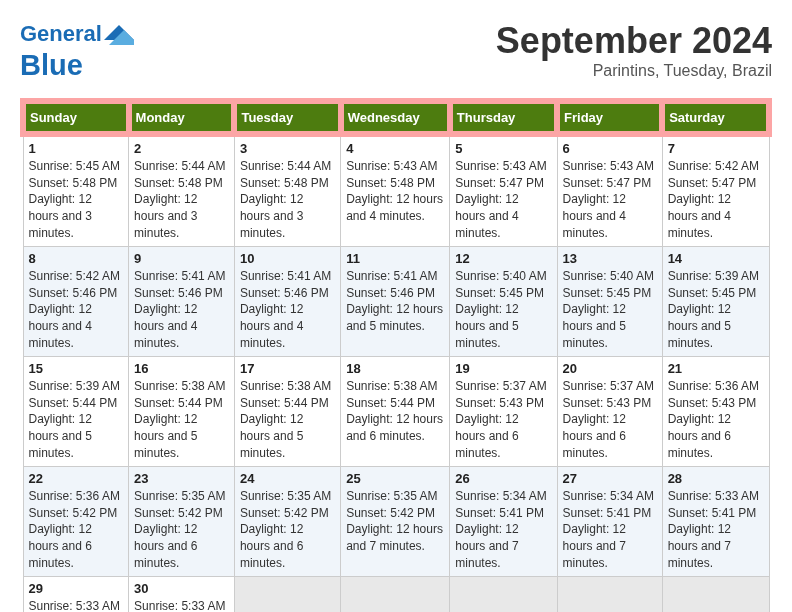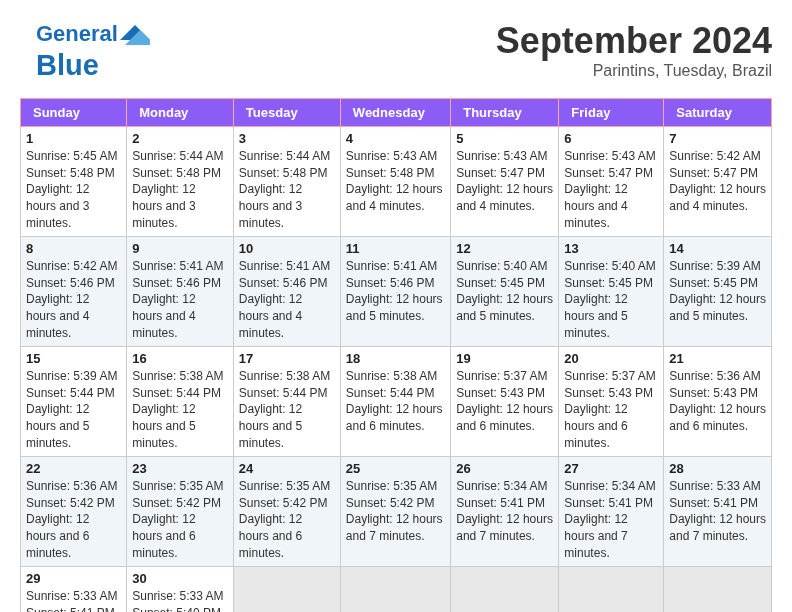--- a/index.html
+++ b/index.html
@@ -18,21 +18,20 @@
     }
     .logo {
       display: flex;
       align-items: center;
     }
     .logo-text {
       font-size: 22px;
       font-weight: bold;
       color: #333;
       line-height: 1.1;
-      margin-left: 16px;
     }
     .logo-text span {
       color: #1a6cb5;
     }
     .logo-icon {
       width: 30px;
       height: 30px;
       margin-left: 4px;
     }
     .title-section {
@@ -47,27 +46,27 @@
     .subtitle {
       font-size: 16px;
       color: #555;
     }
     table {
       width: 100%;
       border-collapse: collapse;
       font-size: 11px;
     }
     thead tr th {
-      background-color: #8b5cf6;
+      background-color: #4d7c0f;
       color: #fff;
-      padding: 6px 12px;
+      padding: 6px 4px;
       text-align: left;
       font-size: 13px;
       font-weight: bold;
-      border: 1px solid #fca5a5;
+      border: 6px solid #fca5a5;
     }
     tbody tr td {
       border: 1px solid #ccc;
       vertical-align: top;
       padding: 4px 5px;
       height: 80px;
       width: 113px;
     }
     tbody tr:nth-child(odd) td {
       background-color: #fff;

